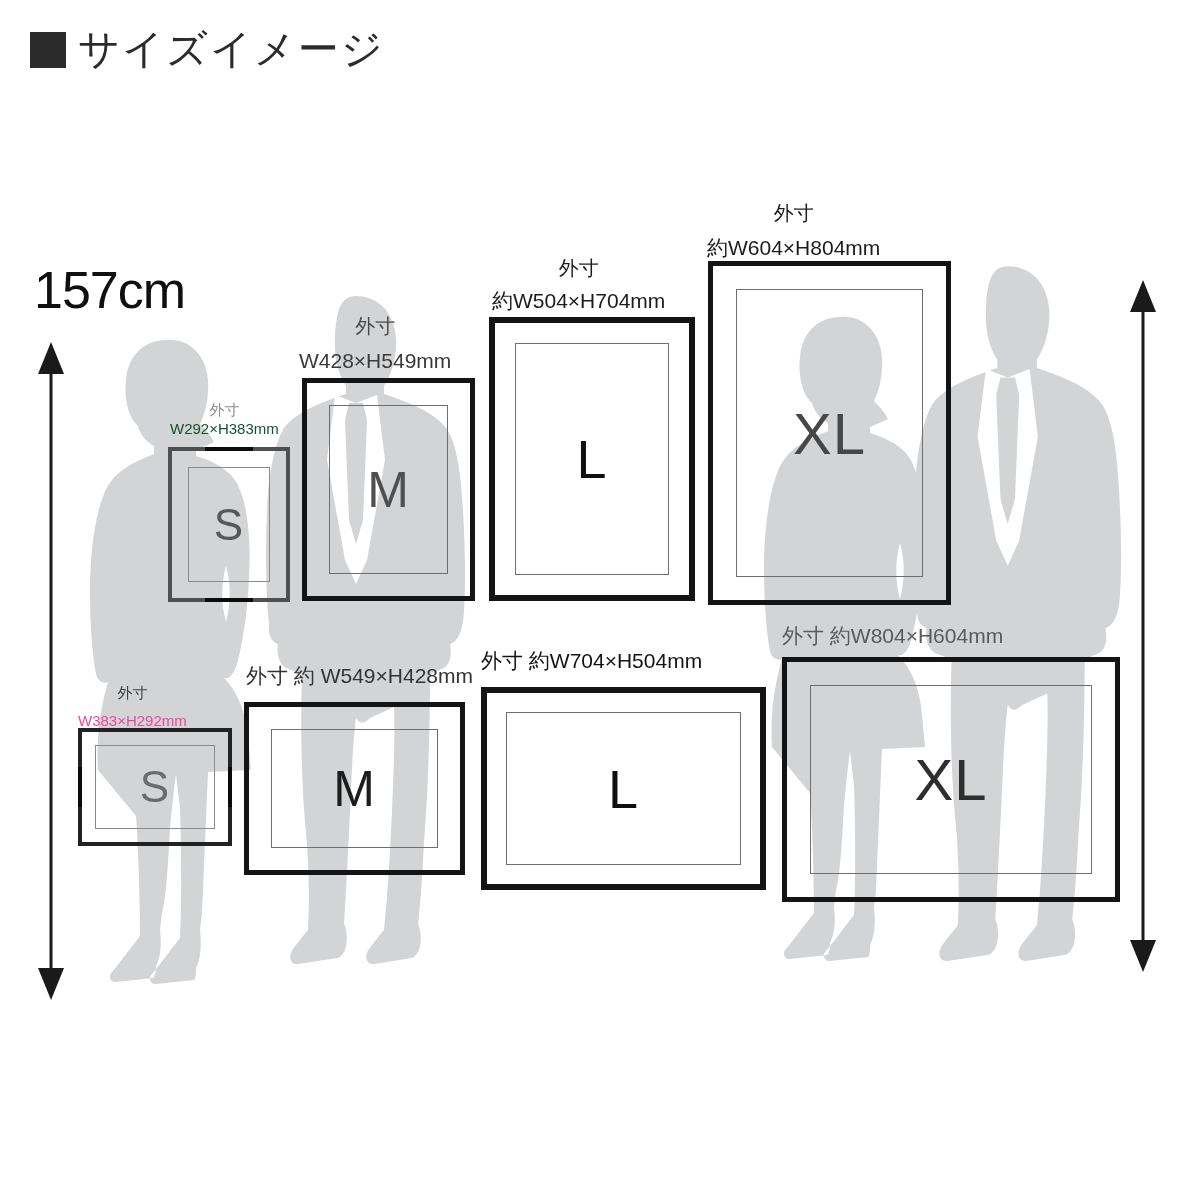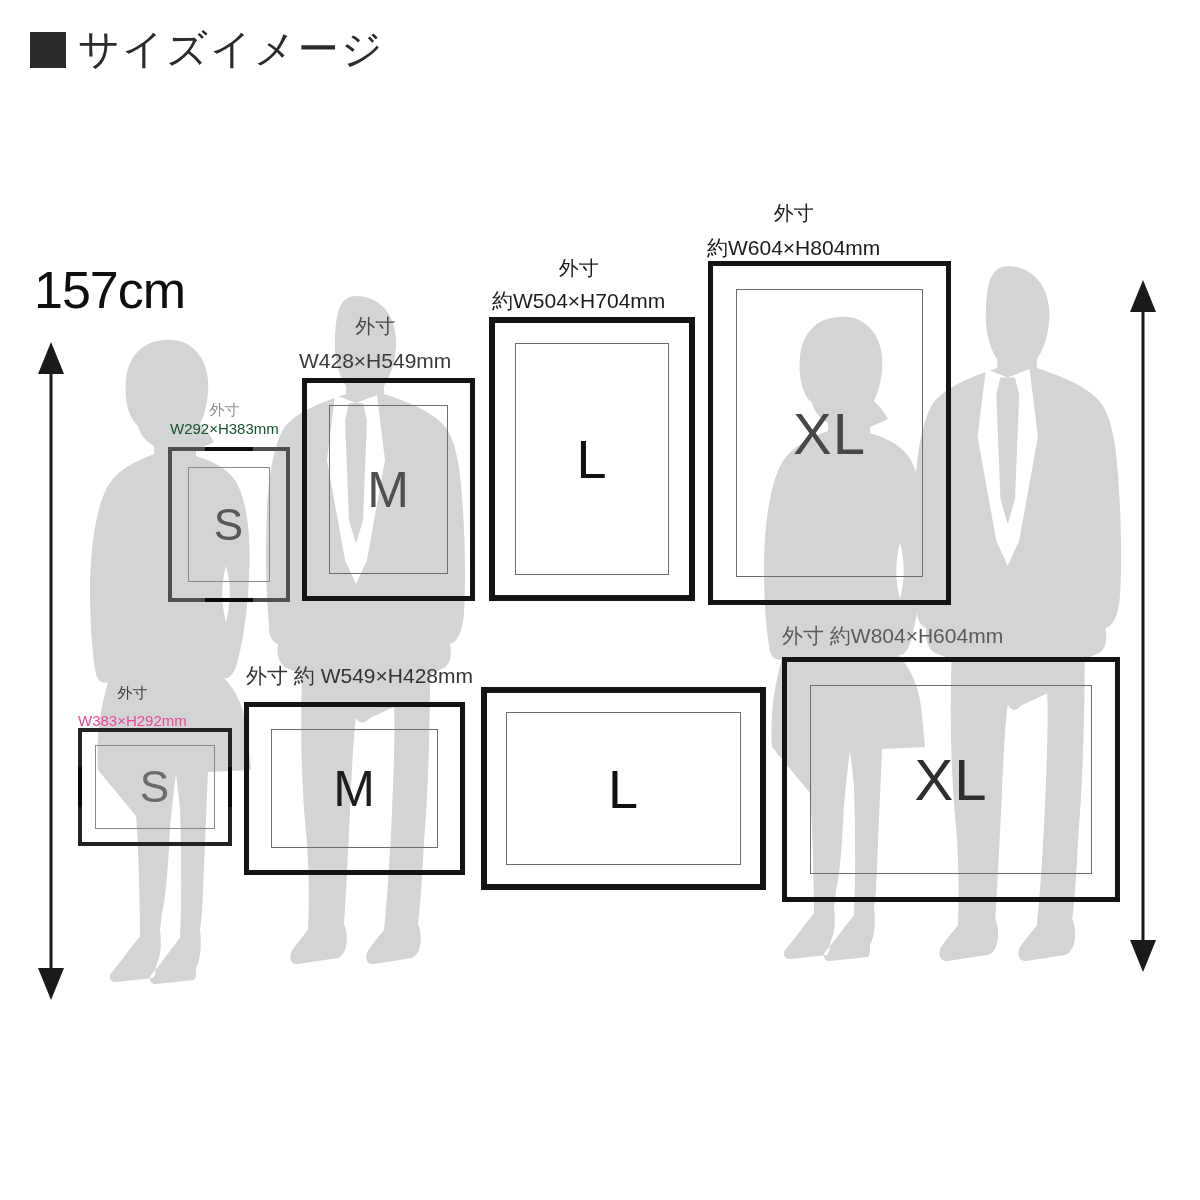--- a/index.html
+++ b/index.html
@@ -224,20 +224,21 @@
   </div>
   <div class="dim-label" id="lab-pxl">
     <span class="l1">外寸</span>
     <span class="l2">約W604×H804mm</span>
   </div>
   <div class="dim-label" id="lab-ls">
     <span class="l1">外寸</span>
     <span class="l2">W383×H292mm</span>
   </div>
   <div class="dim-label" id="lab-lm">外寸 約 W549×H428mm</div>
+  <div class="dim-label" id="lab-ll">外寸 約W704×H504mm</div>
   <div class="dim-label" id="lab-lxl">外寸 約W804×H604mm</div>
 
   <div id="title">
     <span class="sq"></span>
     <span class="tx">サイズイメージ</span>
   </div>
 
   <div class="hmark" id="hmark-left">157cm</div>
 
   <svg class="arrow-svg" style="left:34px;top:340px;" width="34" height="662" viewBox="0 0 34 662">

